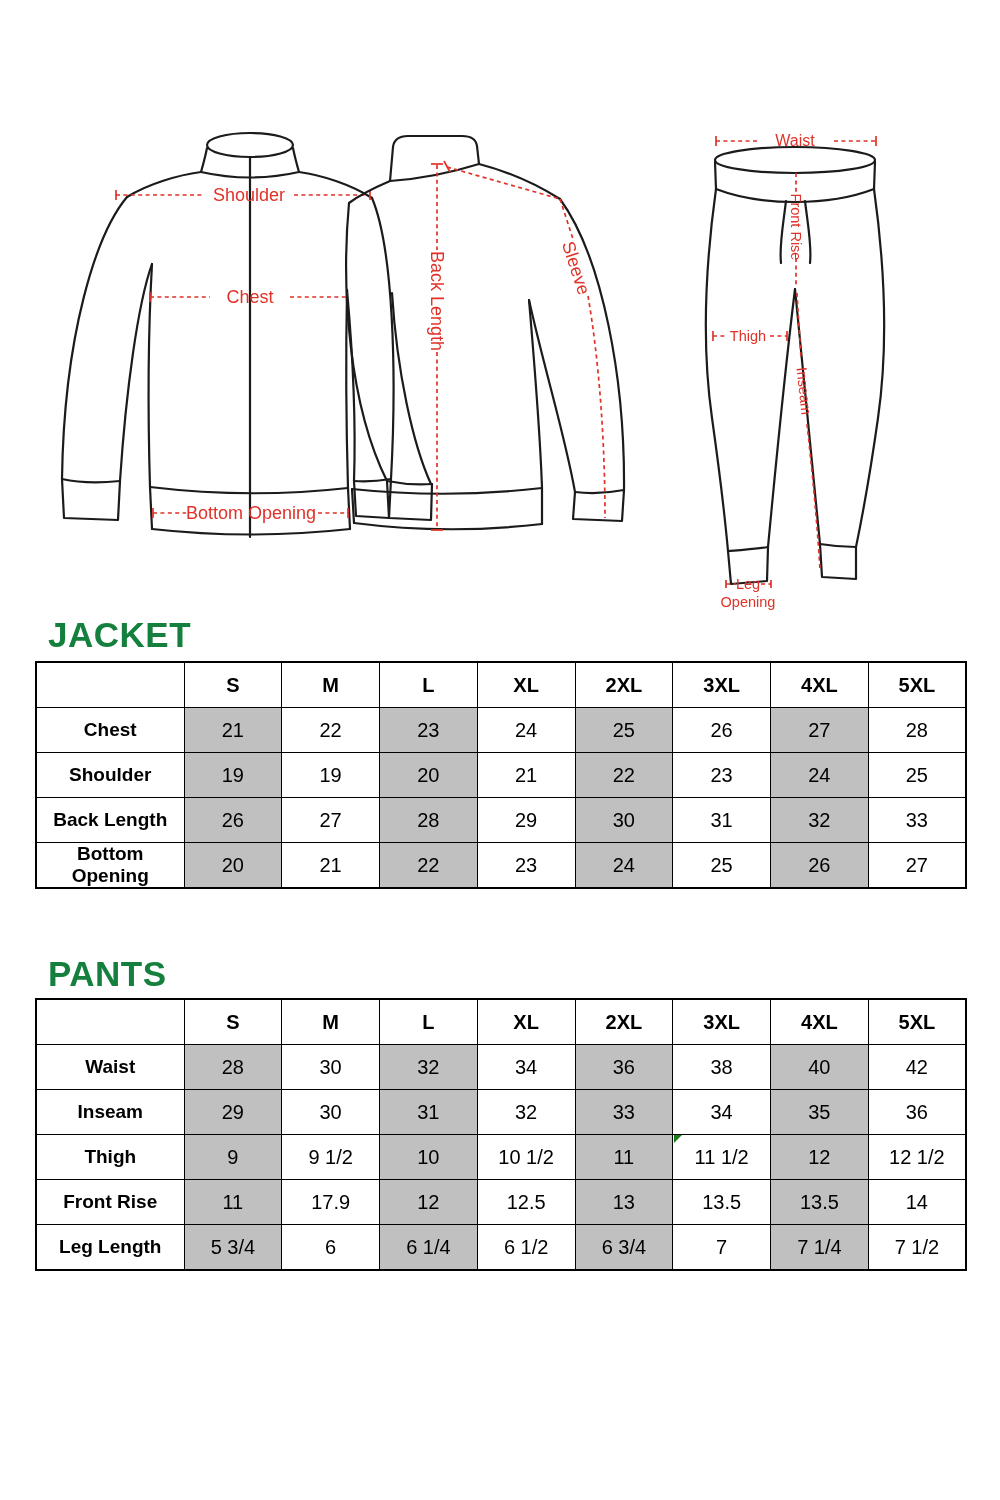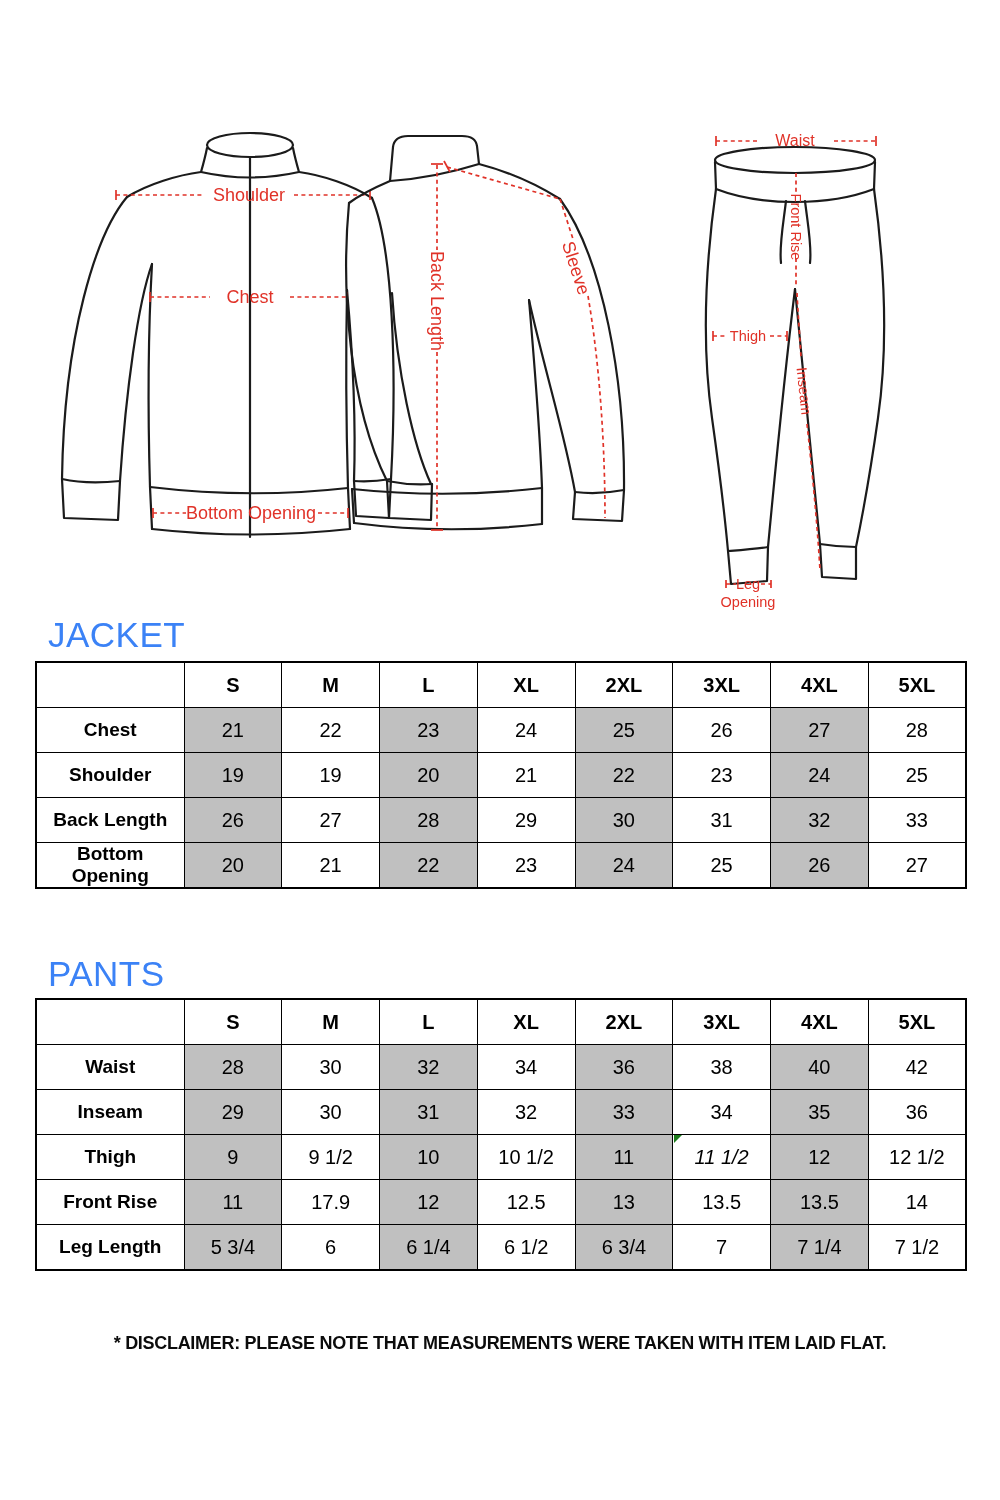--- a/index.html
+++ b/index.html
@@ -8,43 +8,43 @@
     font-family:"Liberation Sans",sans-serif;color:#000;
   }
   .diagram-wrap{position:absolute;top:0;left:0;width:1000px;height:632px;}
   
   .gl{stroke:#1b1b1b;stroke-width:2.2;fill:none;stroke-linejoin:round;stroke-linecap:round;}
   .rd{stroke:#e03228;stroke-width:1.7;fill:none;stroke-dasharray:4 3.4;}
   .rt{stroke:#e03228;stroke-width:1.7;fill:none;}
   .lbl{fill:#e03228;font-family:"Liberation Sans",sans-serif;font-weight:400;}
   
   .section-title{
-    position:absolute;left:48px;font-size:35px;font-weight:normal;line-height:1;
-    letter-spacing:0.5px;color:#3b82f6;
+    position:absolute;left:48px;font-size:35px;font-weight:bold;line-height:1;
+    letter-spacing:0.5px;color:#15803d;
   }
   #jacket-title{top:617px;}
   #pants-title{top:956px;text-align:right;}
   
   .size-table{
     position:absolute;left:35px;width:930px;border-collapse:collapse;table-layout:fixed;
     border:2px solid #000;
   }
   #jacket-table{top:661px;}
   #pants-table{top:998px;}
   .size-table col.label-col{width:148px;}
   .size-table col.size-col{width:97.75px;}
   .size-table th,.size-table td{
     border:1px solid #000;text-align:center;vertical-align:middle;
     height:44px;padding:0;overflow:hidden;
   }
   .size-table thead th{font-size:20px;font-weight:bold;background:#fff;}
   .size-table tbody th{font-size:19px;font-weight:bold;background:#fff;}
   .size-table td{font-size:20px;font-weight:400;background:#fff;}
   .size-table td.shaded{background:#c0c0c0;}
-  .size-table td.has-marker{position:relative;font-style:italic;}
+  .size-table td.has-marker{position:relative;}
   .size-table td.has-marker::before{
     content:"";position:absolute;top:0;left:1px;width:0;height:0;
     border-top:8px solid #1c7c1c;border-right:8px solid transparent;
   }
   
   .disclaimer{
     position:absolute;top:1330px;left:0;width:1000px;text-align:center;
     font-size:18px;font-weight:bold;line-height:27px;letter-spacing:-0.3px;color:#0b0b0b;
   }
 </style>
@@ -327,14 +327,13 @@
         <td>6 1/2</td>
         <td class="shaded">6 3/4</td>
         <td>7</td>
         <td class="shaded">7 1/4</td>
         <td>7 1/2</td>
       </tr>
     </tbody>
   </table>
 
 <div class="disclaimer">
-  <div>* DISCLAIMER: PLEASE NOTE THAT MEASUREMENTS WERE TAKEN WITH ITEM LAID FLAT.</div>
 </div>
 
 </body></html>

